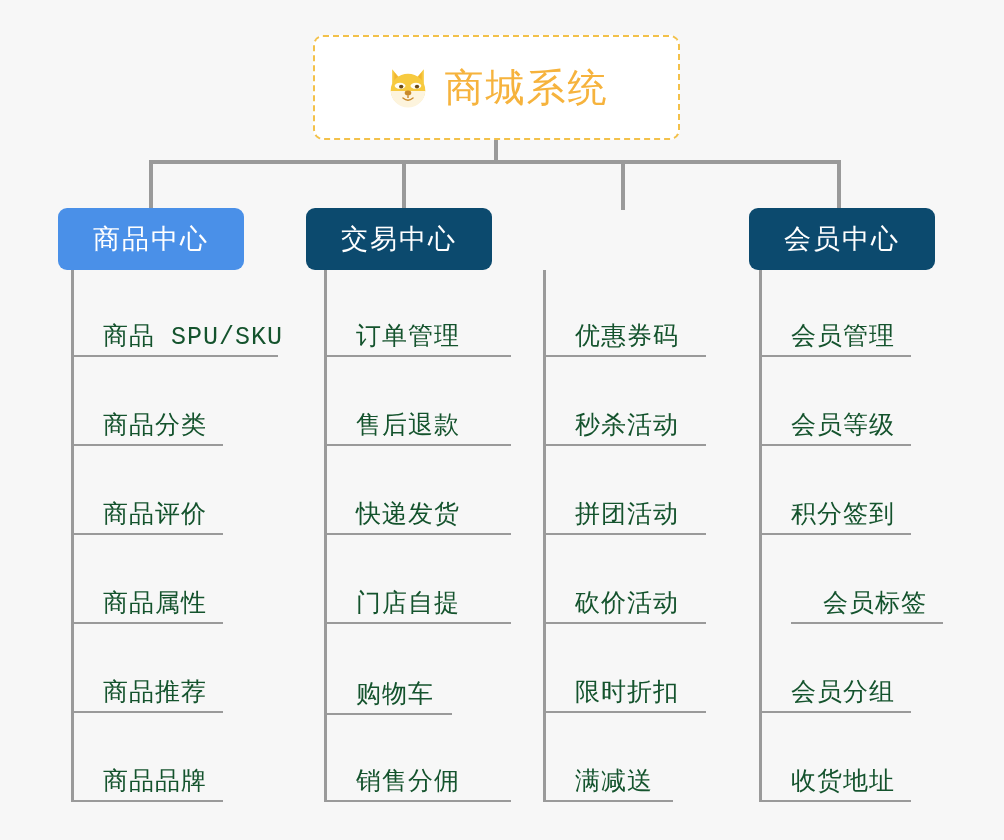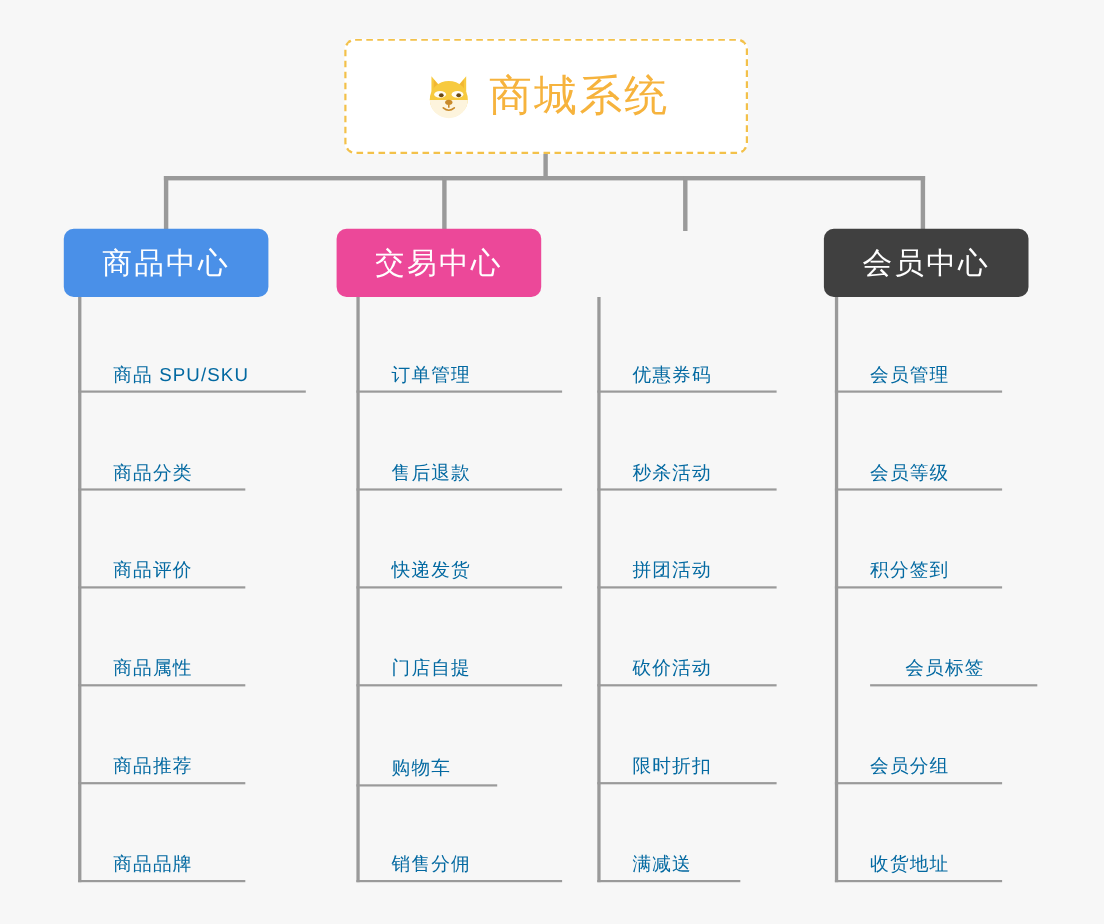--- a/index.html
+++ b/index.html
@@ -44,22 +44,22 @@
   
   .leaf-col{position:absolute;top:270px;}
   .spine{position:absolute;left:0;top:0;width:3px;background:#9a9a9a;}
   .leaf{
     position:absolute;left:0;
     box-sizing:border-box;
     border-bottom:2px solid #9a9a9a;
     display:flex;align-items:flex-end;
   }
   .leaf-label{
-    font-size:17px;color:#0369a1;letter-spacing:1px;
-    white-space:nowrap;padding-left:32px;padding-bottom:4px;line-height:1.1;
+    font-size:25px;color:#14532d;letter-spacing:1px;
+    white-space:nowrap;padding-left:32px;padding-bottom:4px;line-height:1.1;font-family:Liberation Mono, monospace;
   }
 </style>
 </head>
 <body>
 
 <div id="canvas">
 
   <div class="root-node">
     <span class="dog-icon">
       <svg viewBox="0 0 64 64" width="46" height="46" aria-hidden="true">
@@ -84,24 +84,24 @@
   <div class="conn conn-v-root"></div>
   <div class="conn conn-h"></div>
   <div class="conn conn-v" id="cv0" style="left: 149px;"></div>
   <div class="conn conn-v" id="cv1" style="left: 402px;"></div>
   <div class="conn conn-v" id="cv2" style="left: 621px;"></div>
   <div class="conn conn-v" id="cv3" style="left: 837px;"></div>
 
   <div class="cat-box" id="cb0" style="left: 58px; width: 186px; background: rgb(74, 144, 232); font-family: Liberation Serif, serif;">
     <span>商品中心</span>
   </div>
-  <div class="cat-box" id="cb1" style="left: 306px; width: 186px; background: #ec4899;">
+  <div class="cat-box" id="cb1" style="left: 306px; width: 186px; background: #0c4a6e;">
     <span>交易中心</span>
   </div>
-  <div class="cat-box" id="cb3" style="left: 749px; width: 186px; background: #404040;">
+  <div class="cat-box" id="cb3" style="left: 749px; width: 186px; background: #0c4a6e;">
     <span>会员中心</span>
   </div>
 
   <div class="leaf-col" id="lc0" style="left: 71px;">
       <div class="spine" style="height: 532px;"></div>
       <div class="leaf" style="top: 33px; height: 54px; width: 207px;">
         <span class="leaf-label">商品 SPU/SKU</span>
       </div>
       <div class="leaf" style="top: 122px; height: 54px; width: 152px;">
         <span class="leaf-label">商品分类</span>

